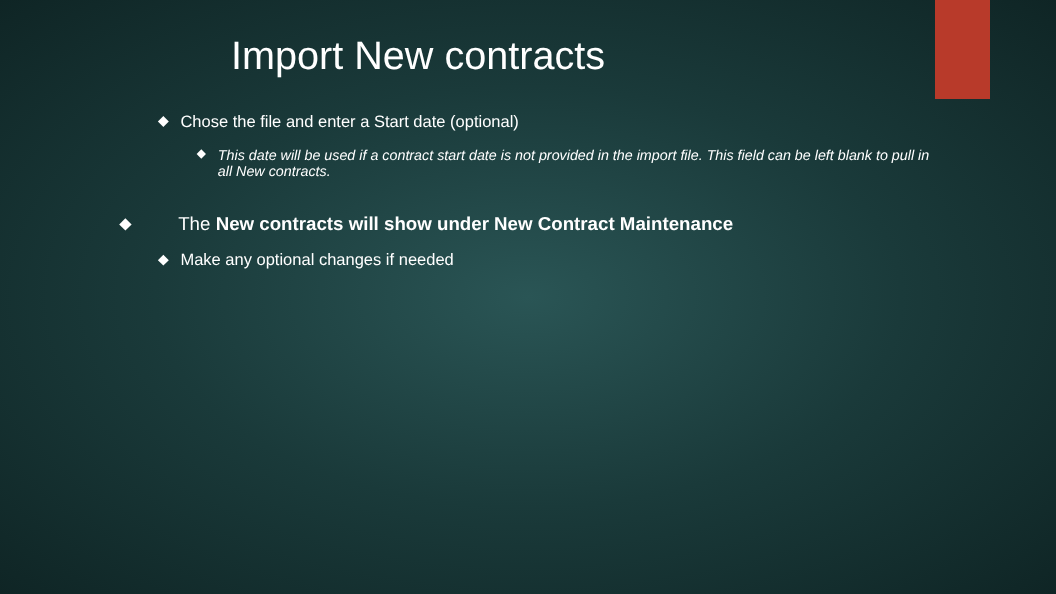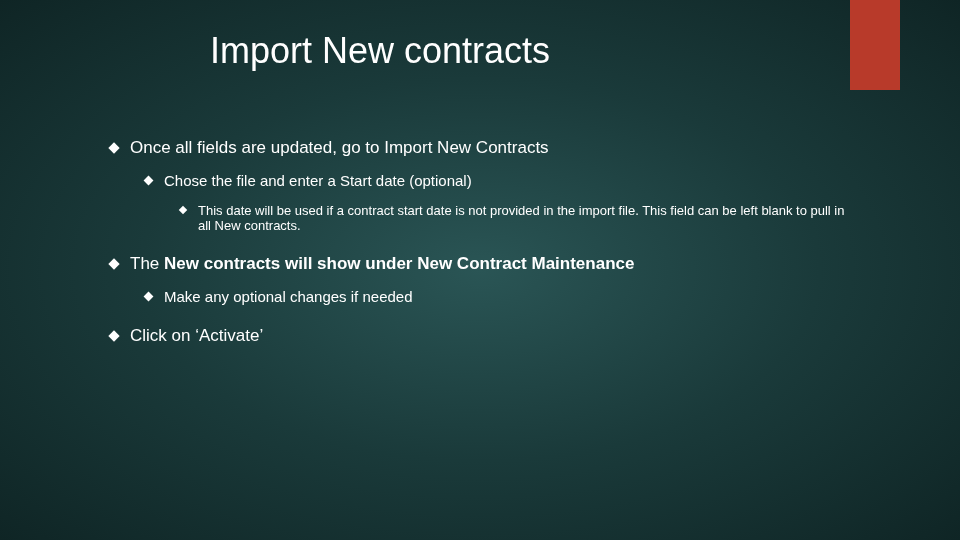--- a/index.html
+++ b/index.html
@@ -25,21 +25,21 @@
       background: #b83a2a;
     }
     .slide {
       padding: 30px 100px 30px 110px;
     }
     .title {
       font-size: 36px;
       font-weight: 400;
       color: #ffffff;
       margin-left: 100px;
-      margin-bottom: 66px;
+      margin-bottom: 30px;
     }
     .diamond {
       display: inline-block;
       width: 8px;
       height: 8px;
       background: #ffffff;
       transform: rotate(45deg);
       margin-right: 12px;
       vertical-align: middle;
       flex-shrink: 0;
@@ -70,44 +70,42 @@
       font-size: 17px;
       font-weight: 400;
     }
     .level-2 {
       font-size: 15px;
       margin-left: 35px;
     }
     .level-3 {
       font-size: 13px;
       margin-left: 70px;
+      font-style: italic;
     }
     .bold {
       font-weight: 700;
     }
     .nested {
       margin-top: 10px;
     }
     .spaced {
-      margin-top: 21px;
+      margin-top: 31px;
+      gap: 32px;
     }
   </style>
 </head>
 <body>
 
 <div class="accent-bar"></div>
 
 <div class="slide">
   <h1 class="title">Import New contracts</h1>
 
   <ul>
-    <li class="level-1">
-      <span class="diamond"></span>
-      <span class="text">Once all fields are updated, go to Import New Contracts</span>
-    </li>
 
     <li class="level-2 nested">
       <span class="diamond diamond-sm"></span>
       <span class="text">Chose the file and enter a Start date (optional)</span>
     </li>
 
     <li class="level-3 nested">
       <span class="diamond diamond-xs"></span>
       <span class="text">This date will be used if a contract start date is not provided in the import file.  This field can be left blank to pull in all New contracts.</span>
     </li>
@@ -118,18 +116,14 @@
       <span class="text"><span>The </span><span class="bold">New contracts will show under New Contract Maintenance</span></span>
     </li>
 
     <li class="level-2 nested">
       <span class="diamond diamond-sm"></span>
       <span class="text">Make any optional changes if needed</span>
     </li>
 
 
 
-    <li class="level-1 spaced">
-      <span class="diamond"></span>
-      <span class="text">Click on ‘Activate’</span>
-    </li>
   </ul>
 </div>
 
 </body></html>

